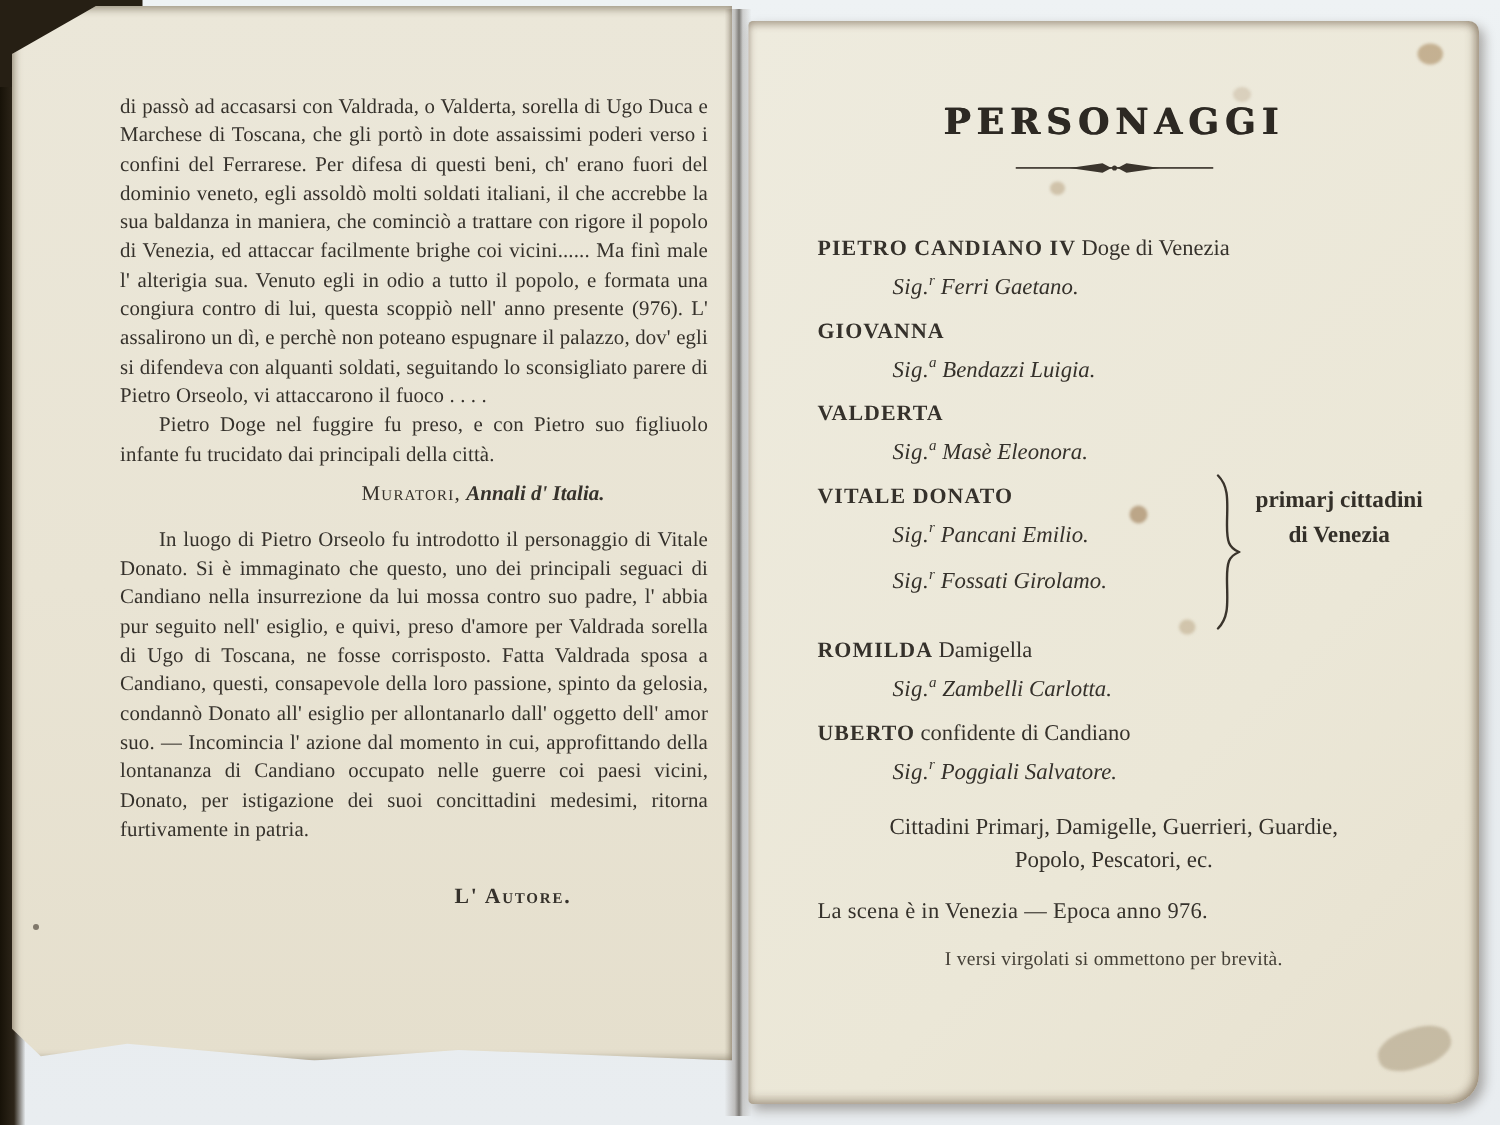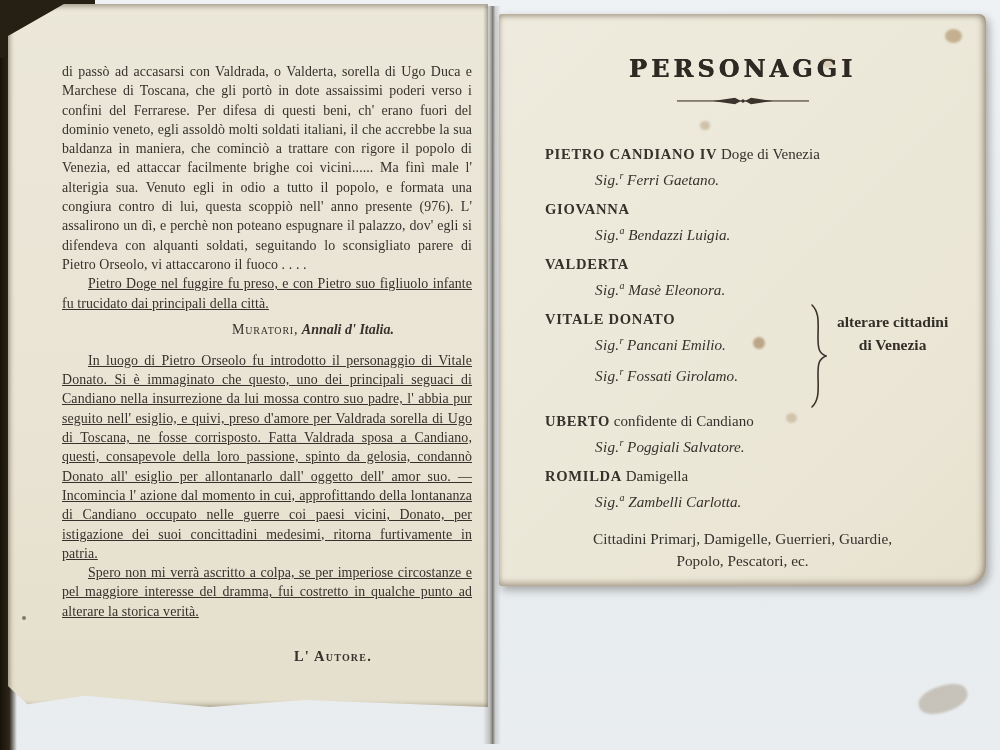--- a/index.html
+++ b/index.html
@@ -13,43 +13,43 @@
   .left-dark-edge { position:absolute; left:0; top:0; width:17px; height:750px;
     background: linear-gradient(90deg, #171208, #2e261a 55%, rgba(46,38,26,0)); }
   .corner-dark { position:absolute; left:0; top:0; width:95px; height:58px; background:#261f14; }
 
   
   .page-left {
     position:absolute; left:8px; top:4px; width:480px; height:703px;
     background: linear-gradient(180deg, #ebe7d9 0%, #e9e4d4 55%, #e5dfcd 100%);
     clip-path: polygon(0 32px, 56px 0, 100% 0, 100% 100%, 62% 99%, 42% 100%, 16% 98.4%, 4% 99.6%, 0 97%);
     box-shadow: inset 0 3px 5px rgba(70,55,35,.32), inset 3px 0 5px rgba(70,55,35,.18), inset 0 -3px 4px rgba(70,55,35,.22);
-    padding: 58px 16px 0 54px; box-sizing:border-box; overflow:hidden;
+    padding: 58px 16px 0 72px; box-sizing:border-box; overflow:hidden;
   }
   .body-text { font-size:13.9px; line-height:19.3px; text-align:justify; letter-spacing:.1px; }
   .body-text + .body-text { margin-top:0; }
-  .indent { text-indent:26px;text-decoration:underline; }
+  .indent { text-indent:26px; }
   .citation { margin:9px 0 13px; padding-left:92px; font-size:14px; text-align:center; white-space:nowrap; }
   .smallcaps { font-variant:small-caps; letter-spacing:.8px; }
   .citation em { font-weight:700; font-style:italic; }
   .signature { margin-top:27px; padding-left:132px; text-align:center;
     font-variant:small-caps; letter-spacing:1.2px; font-size:14.5px; font-weight:700; }
 
   
   .gutter { position:absolute; left:483px; top:6px; width:18px; height:738px;
     background: linear-gradient(90deg, rgba(60,45,30,0), rgba(60,45,30,.25) 38%, rgba(32,24,14,.55) 54%, rgba(60,45,30,.18) 68%, rgba(60,45,30,0)); }
 
   
   .page-right {
-    position:absolute; left:499px; top:14px; width:487px; height:572px;
+    position:absolute; left:499px; top:14px; width:487px; height:722px;
     background: linear-gradient(135deg, #eeebde 0%, #ebe7d7 65%, #e7e1cf 100%);
     border-radius: 3px 7px 20px 3px;
     box-shadow: inset 0 3px 5px rgba(90,70,45,.28), inset -4px 0 6px rgba(90,70,45,.30),
                 inset 0 -4px 6px rgba(90,70,45,.28), 3px 4px 8px rgba(40,30,18,.35);
-    box-sizing:border-box; padding: 40px 30px 0 46px; overflow:hidden;
+    box-sizing:border-box; padding: 52px 30px 0 46px; overflow:hidden;
   }
   .title { text-align:center; font-family:"DejaVu Serif", serif; font-weight:700;
     font-size:24px; letter-spacing:4px; color:#2d2923;
     text-shadow:.6px 0 0 currentColor; margin-right:16px; }
   .ornament-wrap { text-align:center; margin:10px 16px 34px 0; }
 
   .cast { }
   .entry { margin-bottom:10px; }
   .role-line { font-size:14.6px; line-height:19px; }
   .role-caps { font-weight:700; letter-spacing:.7px; }
@@ -86,21 +86,20 @@
   <div class="corner-dark"></div>
 
   <div class="page-left">
     <p class="body-text" style="margin:0;">di passò ad accasarsi con Valdrada, o Valderta, sorella di Ugo Duca e Marchese di Toscana, che gli portò in dote assaissimi poderi verso i confini del Ferrarese. Per difesa di questi beni, ch' erano fuori del dominio veneto, egli assoldò molti soldati italiani, il che accrebbe la sua baldanza in maniera, che cominciò a trattare con rigore il popolo di Venezia, ed attaccar facilmente brighe coi vicini...... Ma finì male l' alterigia sua. Venuto egli in odio a tutto il popolo, e formata una congiura contro di lui, questa scoppiò nell' anno presente (976). L' assalirono un dì, e perchè non poteano espugnare il palazzo, dov' egli si difendeva con alquanti soldati, seguitando lo sconsigliato parere di Pietro Orseolo, vi attaccarono il fuoco&nbsp;.&nbsp;.&nbsp;.&nbsp;.</p>
     <p class="body-text indent" style="margin:0;">Pietro Doge nel fuggire fu preso, e con Pietro suo figliuolo infante fu trucidato dai principali della città.</p>
     <p class="citation">
       <span class="smallcaps">Muratori,</span>
       <em>Annali d' Italia.</em>
     </p>
     <p class="body-text indent" style="margin:0;">In luogo di Pietro Orseolo fu introdotto il personaggio di Vitale Donato. Si è immaginato che questo, uno dei principali seguaci di Candiano nella insurrezione da lui mossa contro suo padre, l' abbia pur seguito nell' esiglio, e quivi, preso d'amore per Valdrada sorella di Ugo di Toscana, ne fosse corrisposto. Fatta Valdrada sposa a Candiano, questi, consapevole della loro passione, spinto da gelosia, condannò Donato all' esiglio per allontanarlo dall' oggetto dell' amor suo. — Incomincia l' azione dal momento in cui, approfittando della lontananza di Candiano occupato nelle guerre coi paesi vicini, Donato, per istigazione dei suoi concittadini medesimi, ritorna furtivamente in patria.</p>
-    <p class="body-text indent" style="margin:0;">Spero non mi verrà ascritto a colpa, se per imperiose circostanze e pel maggiore interesse del dramma, fui costretto in qualche punto ad alterare la storica verità.</p>
     <p class="signature">L' Autore.</p>
     <div class="stain st5" style="position:absolute; left:14px; top:612px;"></div>
   </div>
 
   <div class="gutter"></div>
 
   <div class="page-right">
     <div class="title">PERSONAGGI</div>
 
     <div class="ornament-wrap">
@@ -140,33 +139,33 @@
           <div class="entry">
             <div class="actor-line"><span class="sig">Sig.</span><sup>r</sup> <span>Fossati Girolamo.</span></div>
           </div>
         </div>
         <div class="brace-glyph">
           <svg width="18" height="104" viewBox="0 0 18 104" aria-hidden="true">
             <path d="M3,1 C11,9 9,20 9,34 C9,45 10,49 17,52 C10,55 9,59 9,70 C9,84 11,95 3,103" fill="none" stroke="#3a342c" stroke-width="1.6" stroke-linecap="round"></path>
           </svg>
         </div>
         <div class="brace-label">
-          <div>alterare cittadini</div>
+          <div>primarj cittadini</div>
           <div>di Venezia</div>
         </div>
       </div>
 
       <div class="entry">
-        <div class="role-line"><span class="role-caps">UBERTO</span> <span class="role-rest">confidente di Candiano</span></div>
-        <div class="actor-line"><span class="sig">Sig.</span><sup>r</sup> <span>Poggiali Salvatore.</span></div>
+        <div class="role-line"><span class="role-caps">ROMILDA</span> <span class="role-rest">Damigella</span></div>
+        <div class="actor-line"><span class="sig">Sig.</span><sup>a</sup> <span>Zambelli Carlotta.</span></div>
       </div>
 
       <div class="entry">
-        <div class="role-line"><span class="role-caps">ROMILDA</span> <span class="role-rest">Damigella</span></div>
-        <div class="actor-line"><span class="sig">Sig.</span><sup>a</sup> <span>Zambelli Carlotta.</span></div>
+        <div class="role-line"><span class="role-caps">UBERTO</span> <span class="role-rest">confidente di Candiano</span></div>
+        <div class="actor-line"><span class="sig">Sig.</span><sup>r</sup> <span>Poggiali Salvatore.</span></div>
       </div>
     </div>
 
     <div class="extras">
       <div>Cittadini Primarj, Damigelle, Guerrieri, Guardie,</div>
       <div>Popolo, Pescatori, ec.</div>
     </div>
 
     <div class="scene-note">La scena è in Venezia — Epoca anno 976.</div>
     <div class="footnote">I versi virgolati si ommettono per brevità.</div>

